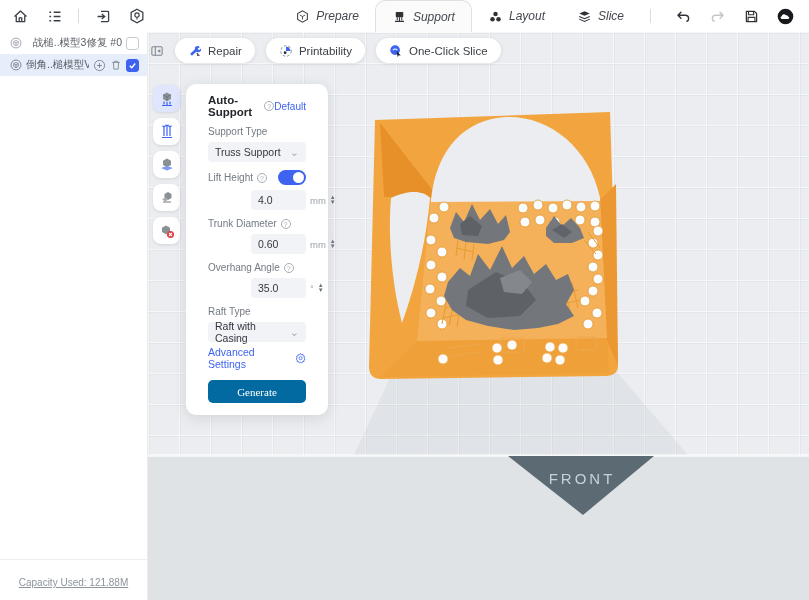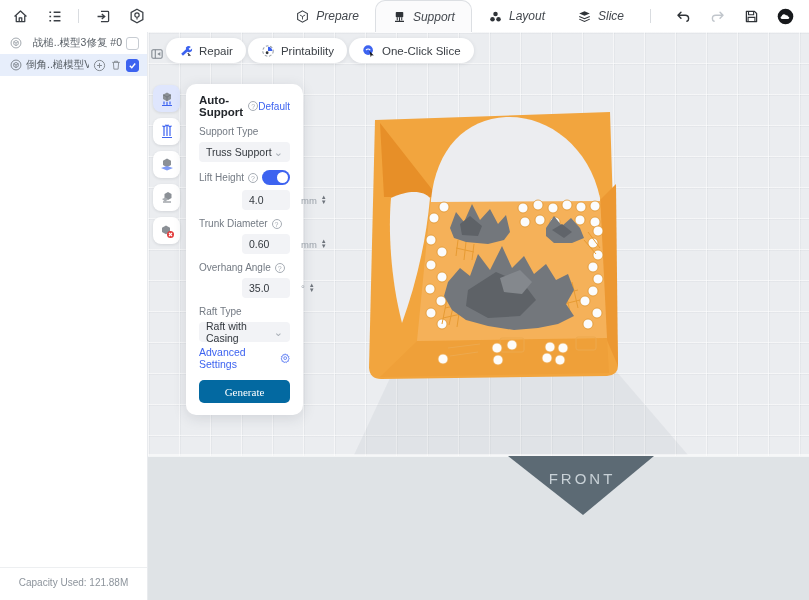--- a/index.html
+++ b/index.html
@@ -25,54 +25,54 @@
   .sidebar { position:absolute; top:32px; left:0; width:148px; bottom:0; background:#fff;
              border-right:1px solid #e9ebee; z-index:20; display:flex; flex-direction:column; }
   .ml-header { display:flex; align-items:center; padding:8px 8px 6px 10px; }
   .ml-title { font-size:11px; font-weight:bold; color:#23272c; flex:1; }
   .ml-hicons { display:flex; align-items:center; gap:5px; }
   .ml-rows { flex:0; }
   .ml-row { display:flex; align-items:center; gap:4px; height:22px; padding:0 8px 0 10px;
             font-size:10.5px; color:#585f66; cursor:pointer;text-align:right; }
   .ml-row.selected { background:#e7eefb; }
   .ml-row .name { flex:1; white-space:nowrap; overflow:hidden; }
-  .ml-footer { margin-top:auto; border-top:1px solid #edeff1; padding:9px 0 12px; text-align:center;
-               font-size:10px; color:#8d949c; }
+  .ml-footer { margin-top:auto; border-top:1px solid #edeff1; padding:17px 0 12px; text-align:center;
+               font-size:10px; color:#8d949c;text-decoration:underline; }
   .cb { width:13px; height:13px; border-radius:3px; border:1px solid #c7ccd2; background:#fff;
         display:flex; align-items:center; justify-content:center; cursor:pointer; flex:none; }
   .cb.on { background:#3d63f0; border-color:#3d63f0; }
 
   
   .viewport { position:absolute; top:32px; left:148px; right:0; bottom:0; overflow:hidden;
               background-color:#ebedf0;
               background-image:
                 linear-gradient(to right, rgba(255,255,255,.65) 1px, transparent 1px),
                 linear-gradient(to bottom, rgba(255,255,255,.65) 1px, transparent 1px),
                 linear-gradient(to right, rgba(90,100,110,.05) 2px, transparent 2px),
                 linear-gradient(to bottom, rgba(90,100,110,.05) 2px, transparent 2px);
               background-size:31px 31px; }
   .vp-lower { position:absolute; left:0; right:0; top:424px; bottom:0; background:#dfe3e6;
               border-top:1px solid #f3f5f6; }
   .scene { position:absolute; inset:0; pointer-events:none; }
 
   
-  .pills-row { position:absolute; top:6px; left:2px; display:flex; align-items:flex-end; gap:2px; z-index:5; }
+  .pills-row { position:absolute; top:6px; left:2px; display:flex; align-items:center; gap:11px; z-index:5; }
   .collapse-btn { width:14px; height:18px; display:flex; align-items:center; justify-content:center; cursor:pointer; }
   .pill { display:flex; align-items:center; gap:6px; height:25px; padding:0 13px; background:#fff;
           border-radius:13px; box-shadow:0 1px 4px rgba(40,50,60,.10); font-size:11.5px; color:#3c4147; cursor:pointer; }
 
   
   .tool-strip { position:absolute; top:53px; left:5px; display:flex; flex-direction:column; gap:6px; z-index:6; }
   .tool-btn { width:27px; height:27px; background:#fff; border-radius:8px;
               box-shadow:0 1px 3px rgba(40,50,60,.12); display:flex; align-items:center; justify-content:center; cursor:pointer; }
   .tool-btn.active { background:#dfe6fd; }
 
   
-  .panel { position:absolute; top:52px; left:38px; width:117px; background:#fff; border-radius:10px;
-           box-shadow:0 3px 14px rgba(40,50,60,.13); padding:10px 13px 12px; z-index:6; }
+  .panel { position:absolute; top:52px; left:38px; width:142px; background:#fff; border-radius:10px;
+           box-shadow:0 3px 14px rgba(40,50,60,.13); padding:10px 22px 12px; z-index:6; }
   .panel-head { display:flex; align-items:center; margin-bottom:8px; }
   .panel-title { font-size:11.5px; font-weight:bold; color:#23272c; }
   .default-link { margin-left:auto; font-size:10px; color:#3d63f0; cursor:pointer; }
   .fld-label { display:flex; align-items:center; gap:4px; font-size:10px; color:#737a83; margin:8px 0 5px; }
   .help { width:10px; height:10px; border:1px solid #a7adb5; border-radius:50%; color:#a7adb5;
           font-size:7px; line-height:9px; text-align:center; flex:none; cursor:pointer; }
   .select { display:flex; align-items:center; height:20px; background:#f2f3f6; border-radius:4px;
             padding:0 7px; font-size:10.5px; color:#33383e; cursor:pointer; }
   .select .chev { margin-left:auto; color:#a8aeb6; font-size:11px; line-height:10px; }
   .num-field { display:flex; align-items:center; height:20px; background:#f2f3f6; border-radius:4px;

